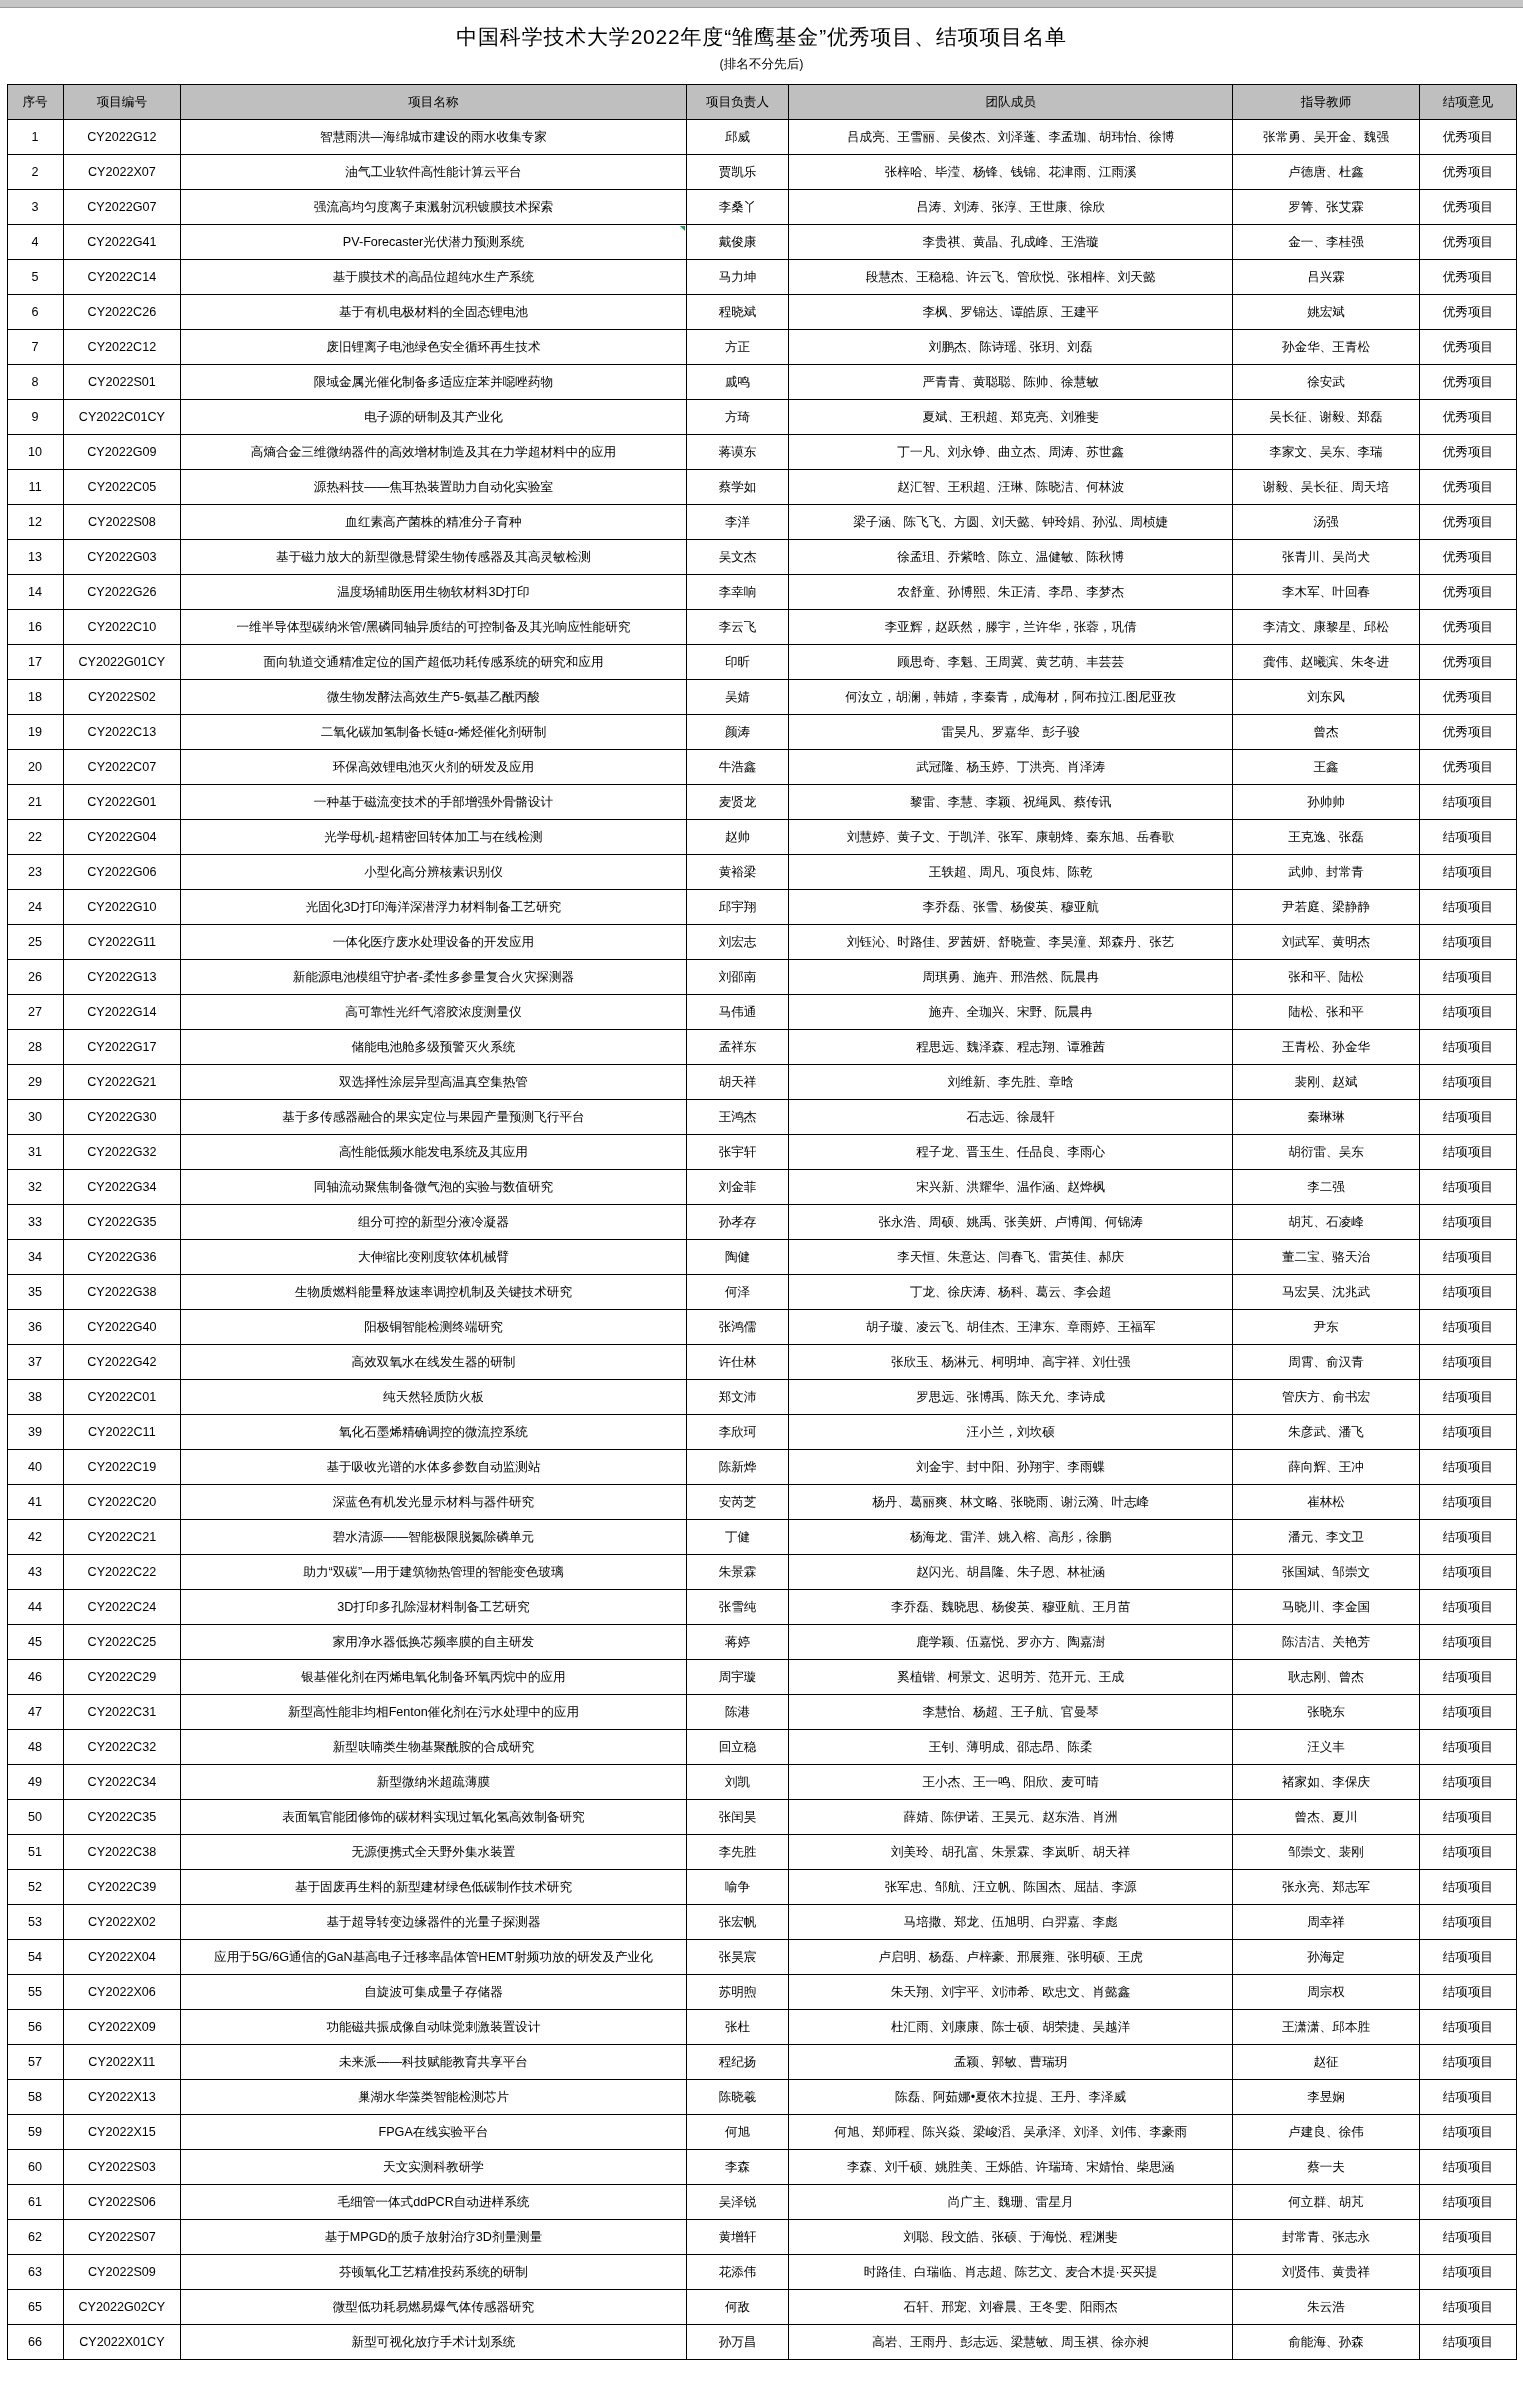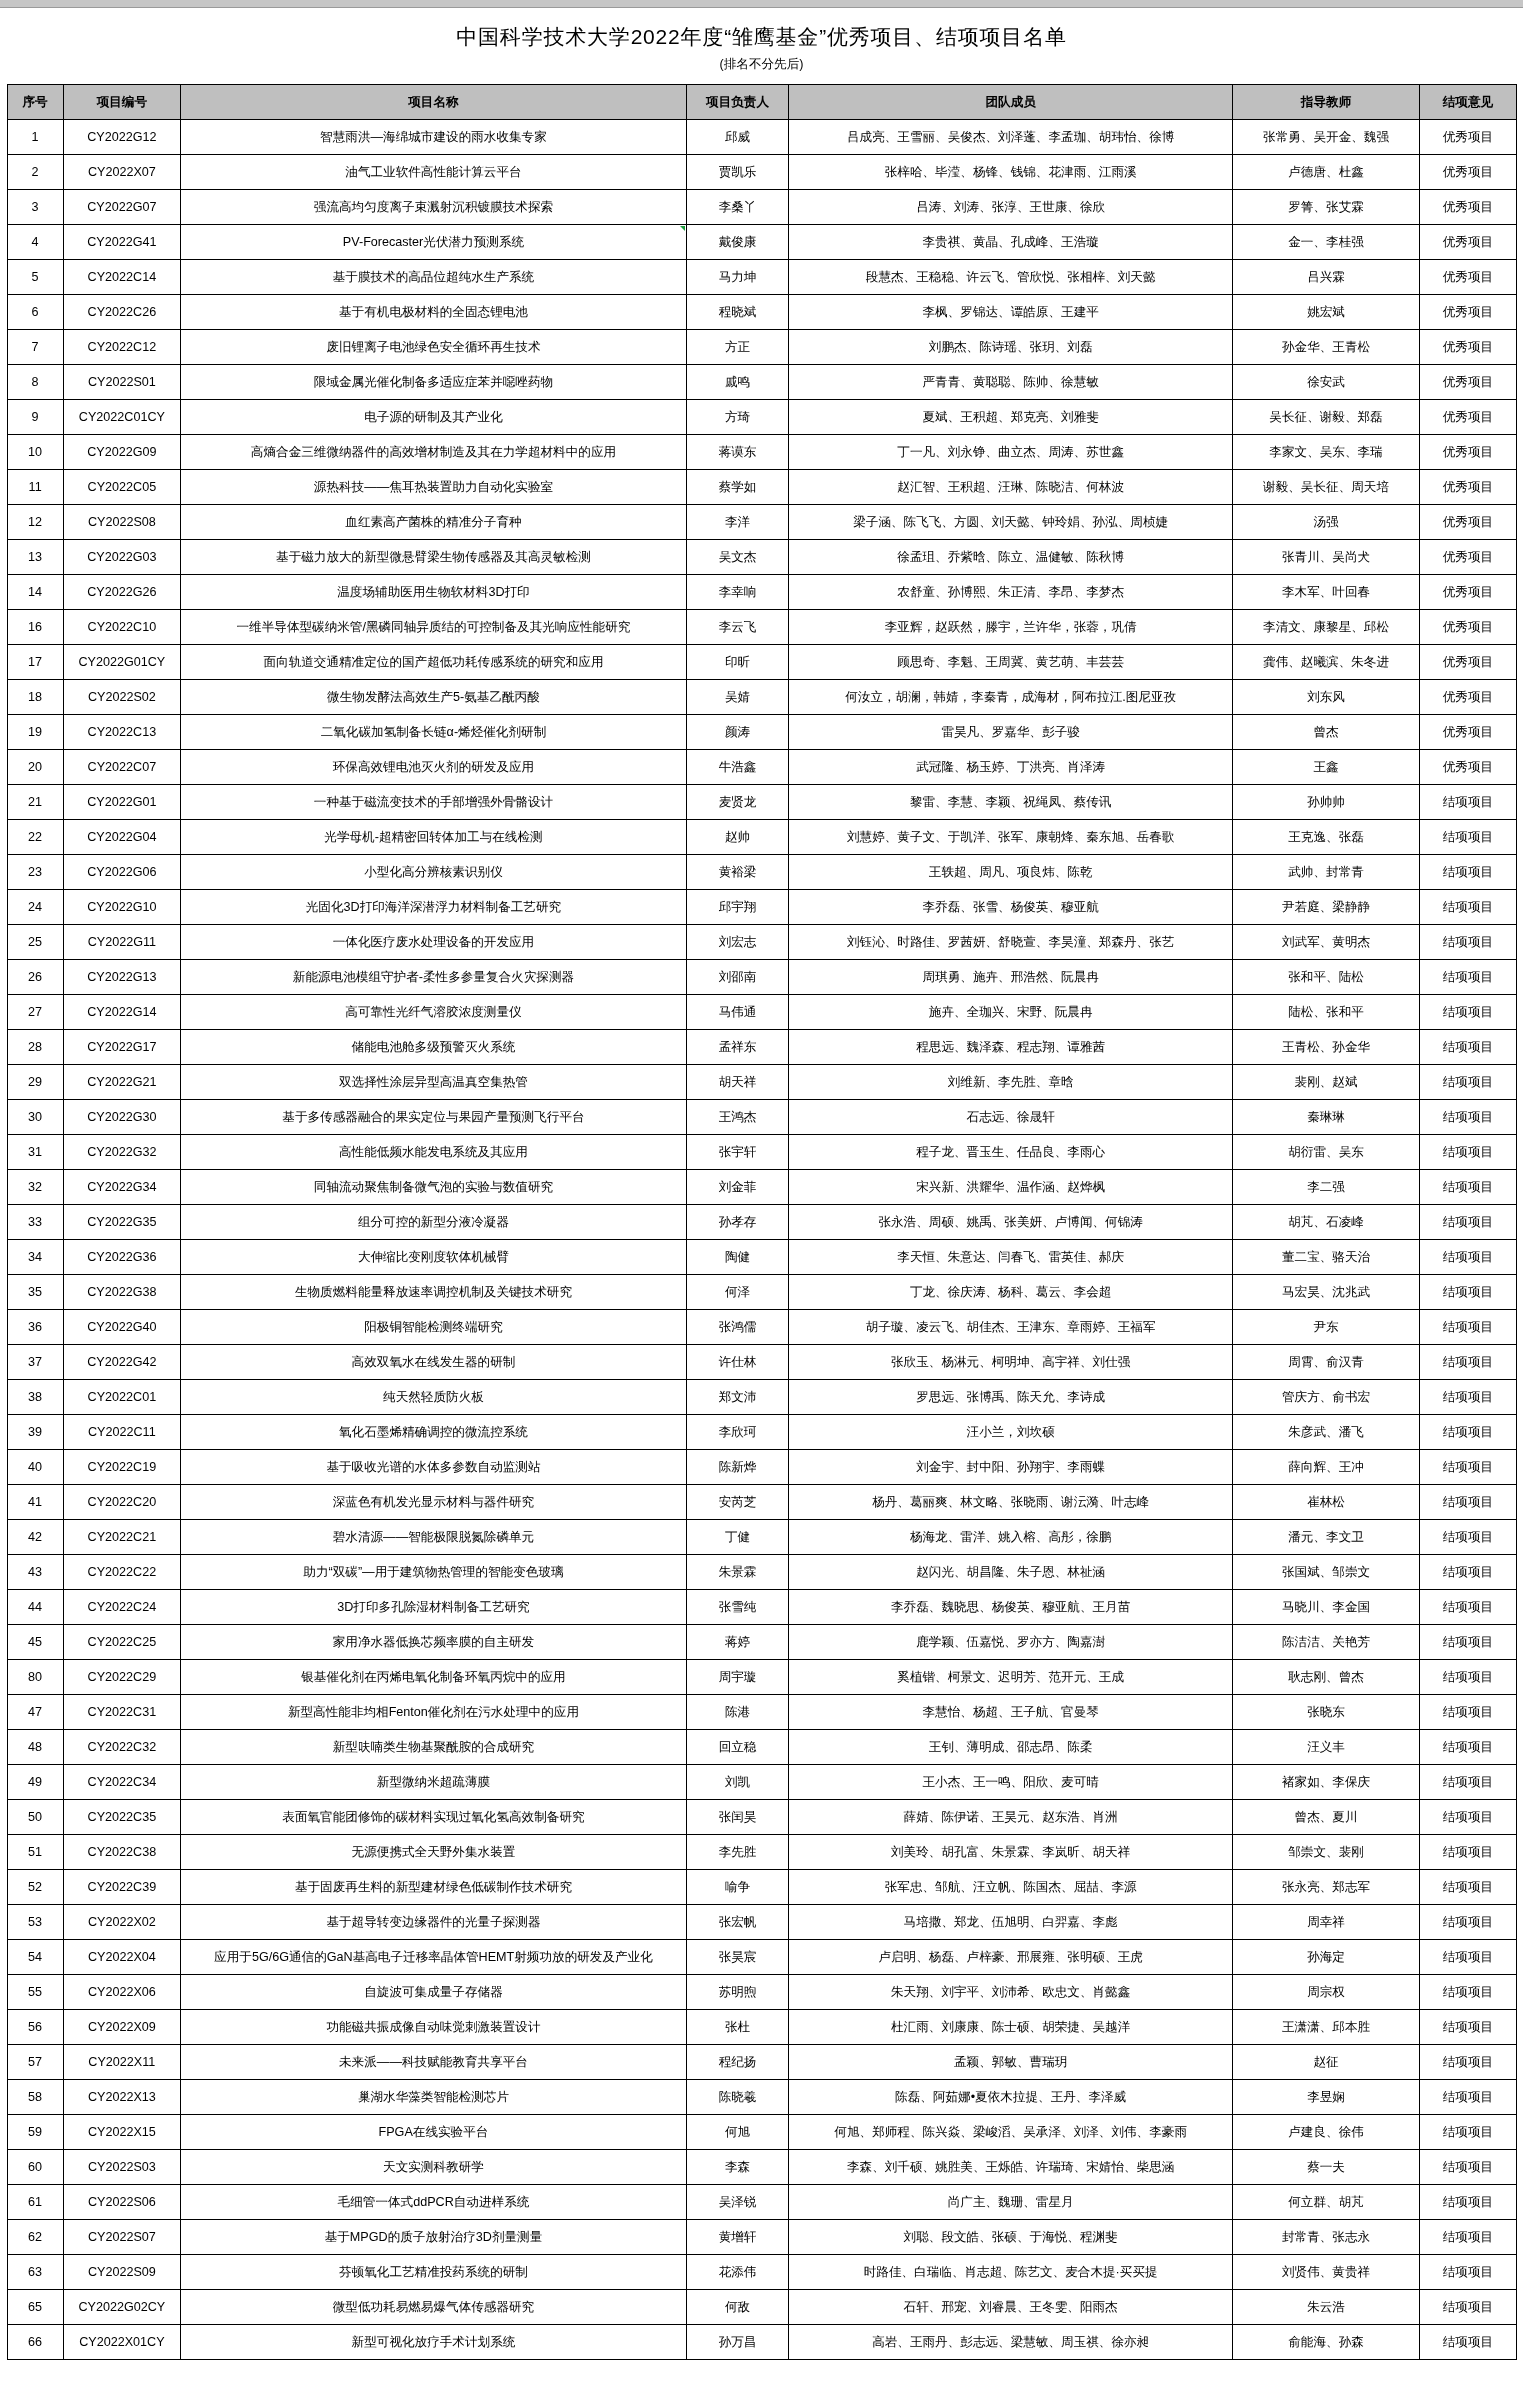--- a/index.html
+++ b/index.html
@@ -1,21 +1,21 @@
 <!DOCTYPE html>
 <html style="font-size:13.5px"><head>
 <meta charset="utf-8">
 <style>
   html,body{margin:0;padding:0;background:#ffffff;}
   body{width:1523px;font-family:"Liberation Sans",sans-serif;color:#000;}
   .top-strip{height:6.7px;background:#c6c6c6;border-bottom:0.8px solid #9a9a9a;}
   .page-title{text-align:center;font-size:21px;font-weight:normal;margin:15px 0 5px 0;letter-spacing:0.8px;}
   .page-subtitle{text-align:center;font-size:12.6px;margin:0 0 11.8px 0;}
   table.projects{border-collapse:collapse;table-layout:fixed;width:1510px;margin:0 6.7px;border:1.7px solid #000;}
-  table.projects th{background:#bfbfbf;border:0.8px solid #000;font-size:12.6px;font-weight:bold;padding:7.6px 1.7px;text-align:center;}
+  table.projects th{background:#bfbfbf;border:0.8px solid #000;font-size:12.6px;font-weight:normal;padding:7.6px 1.7px;text-align:center;}
   table.projects td{border:0.8px solid #000;font-size:12.6px;text-align:center;vertical-align:middle;padding:3.4px 4.2px;line-height:1.45;word-break:break-all;position:relative;}
   table.projects tr{height:35px;}
   .green-flag{position:absolute;top:0.8px;right:0.8px;width:0;height:0;border-top:5.9px solid #1e9e3e;border-left:5.9px solid transparent;}
 </style>
 </head>
 <body>
 
 <div class="page">
   <div class="top-strip"></div>
   <div class="page-title">中国科学技术大学2022年度“雏鹰基金”优秀项目、结项项目名单</div>
@@ -433,21 +433,21 @@
         <tr>
           <td class="c-index">45</td>
           <td class="c-project-id">CY2022C25</td>
           <td class="c-project-name">家用净水器低换芯频率膜的自主研发</td>
           <td class="c-leader">蒋婷</td>
           <td class="c-members">鹿学颖、伍嘉悦、罗亦方、陶嘉澍</td>
           <td class="c-advisors">陈洁洁、关艳芳</td>
           <td class="c-result">结项项目</td>
         </tr>
         <tr>
-          <td class="c-index">80</td>
+          <td class="c-index">46</td>
           <td class="c-project-id">CY2022C29</td>
           <td class="c-project-name">银基催化剂在丙烯电氧化制备环氧丙烷中的应用</td>
           <td class="c-leader">周宇璇</td>
           <td class="c-members">奚植锴、柯景文、迟明芳、范开元、王成</td>
           <td class="c-advisors">耿志刚、曾杰</td>
           <td class="c-result">结项项目</td>
         </tr>
         <tr>
           <td class="c-index">47</td>
           <td class="c-project-id">CY2022C31</td>

